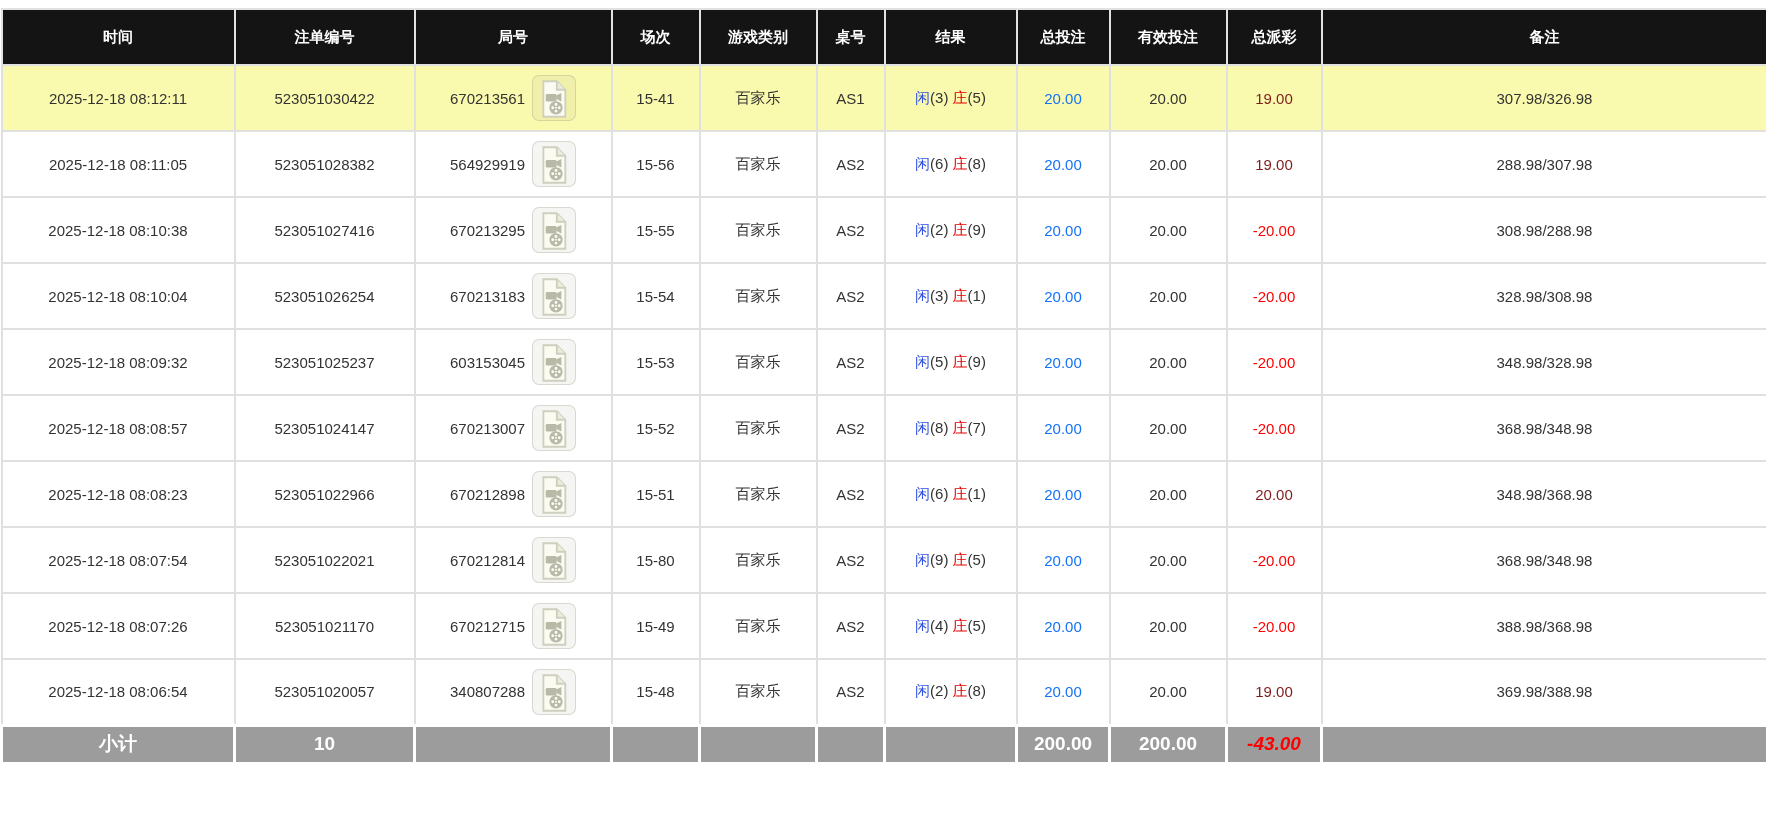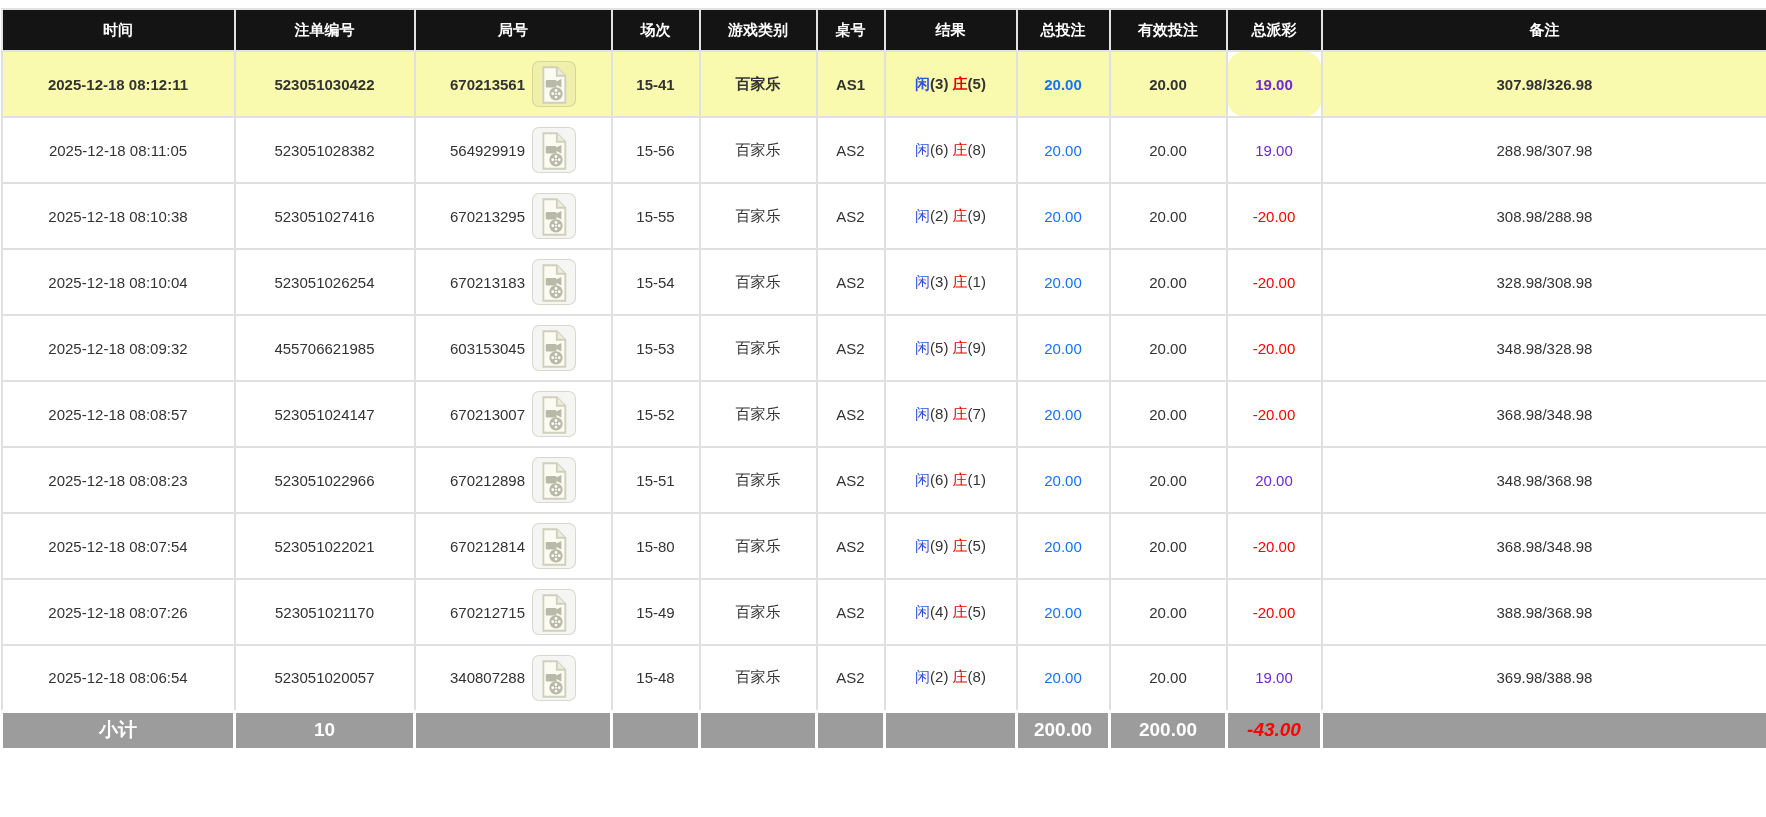--- a/index.html
+++ b/index.html
@@ -14,49 +14,49 @@
     border-collapse: collapse;
     table-layout: fixed;
     width: 1766px;
     margin-top: 8px;
   }
   thead th {
     background: #141414;
     color: #ffffff;
     font-size: 15px;
     font-weight: bold;
-    height: 42px;
+    height: 56px;
     border: 2px solid #e2e2e2;
     text-align: center;
     padding: 0;
   }
   tbody td {
     background: #ffffff;
     height: 66px;
     text-align: center;
     vertical-align: middle;
     font-size: 15px;
     color: #333333;
     border: 2px solid #e0e0e0;
     padding: 0 4px;
   }
-  tbody tr.highlight td { background: #fafaae; font-weight: bold; }
+  tbody tr.highlight td { background: #fafaae; }
   tfoot td {
     background: #9c9c9c;
     color: #ffffff;
     height: 38px;
     text-align: center;
     font-size: 19px;
     font-weight: bold;
     border: 3px solid #ffffff;
     padding: 0 4px;
   }
   .amount-blue { color: #1673f5; }
   .neg { color: #ff0000; }
-  .pos { color: #6d28d9; border-radius: 19px; }
+  .pos { color: #7f1d1d; }
   tfoot .neg { color: #ff0000; font-style: italic; }
   .player-label { color: #3050e0; }
   .banker-label { color: #e00000; }
   .score { color: #333333; }
   .round-num { vertical-align: middle; margin-top: 24px; }
   .video-icon-chip {
     display: inline-block;
     vertical-align: middle;
     margin-left: 7px;
     padding: 3px 4px 1px 4px;
@@ -191,21 +191,21 @@
         <td>百家乐</td>
         <td>AS2</td>
         <td><span class="player-label">闲</span><span class="score">(3)</span> <span class="banker-label">庄</span><span class="score">(1)</span></td>
         <td class="amount-blue">20.00</td>
         <td>20.00</td>
         <td class="neg">-20.00</td>
         <td>328.98/308.98</td>
       </tr>
       <tr>
         <td>2025-12-18 08:09:32</td>
-        <td>455706621985</td>
+        <td>523051025237</td>
         <td><span class="round-num">603153045</span><span class="video-icon-chip"><svg width="34" height="40" viewBox="0 0 24 28" xmlns="http://www.w3.org/2000/svg">
               <path d="M4.5 1.5 h9.5 l6 6 v19 h-15.5 z" fill="#fbfbf2" stroke="#cfcfbe" stroke-width="1.3"></path>
               <path d="M14 1.5 v6 h6" fill="#ececda" stroke="#cfcfbe" stroke-width="1.3"></path>
               <rect x="6.2" y="10.4" width="7.6" height="5.4" rx="1" fill="#b9b9a7"></rect>
               <path d="M13.6 11.6 l3.6 -1.9 v6 l-3.6 -1.9 z" fill="#b9b9a7"></path>
               <circle cx="13.4" cy="20.2" r="4.7" fill="#b9b9a7"></circle>
               <circle cx="13.4" cy="17.9" r="1" fill="#fdfdf7"></circle>
               <circle cx="11.1" cy="20.2" r="1" fill="#fdfdf7"></circle>
               <circle cx="15.7" cy="20.2" r="1" fill="#fdfdf7"></circle>
               <circle cx="13.4" cy="22.5" r="1" fill="#fdfdf7"></circle>

